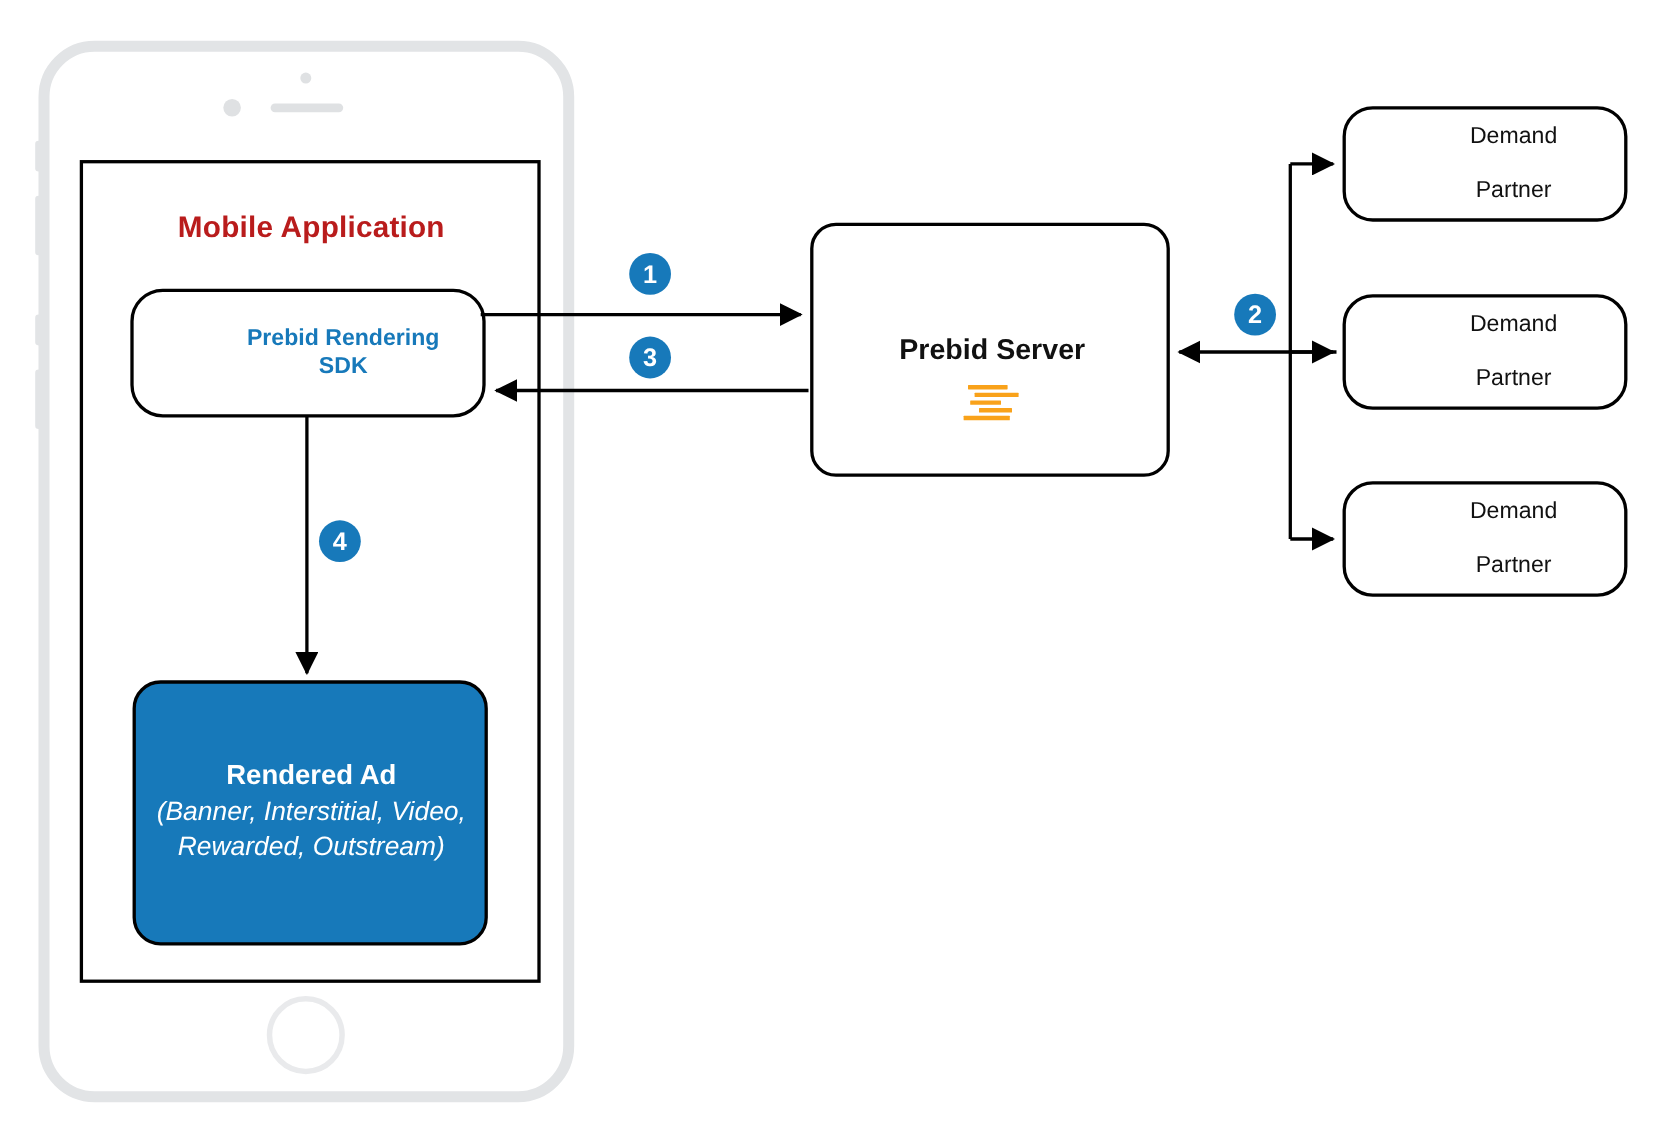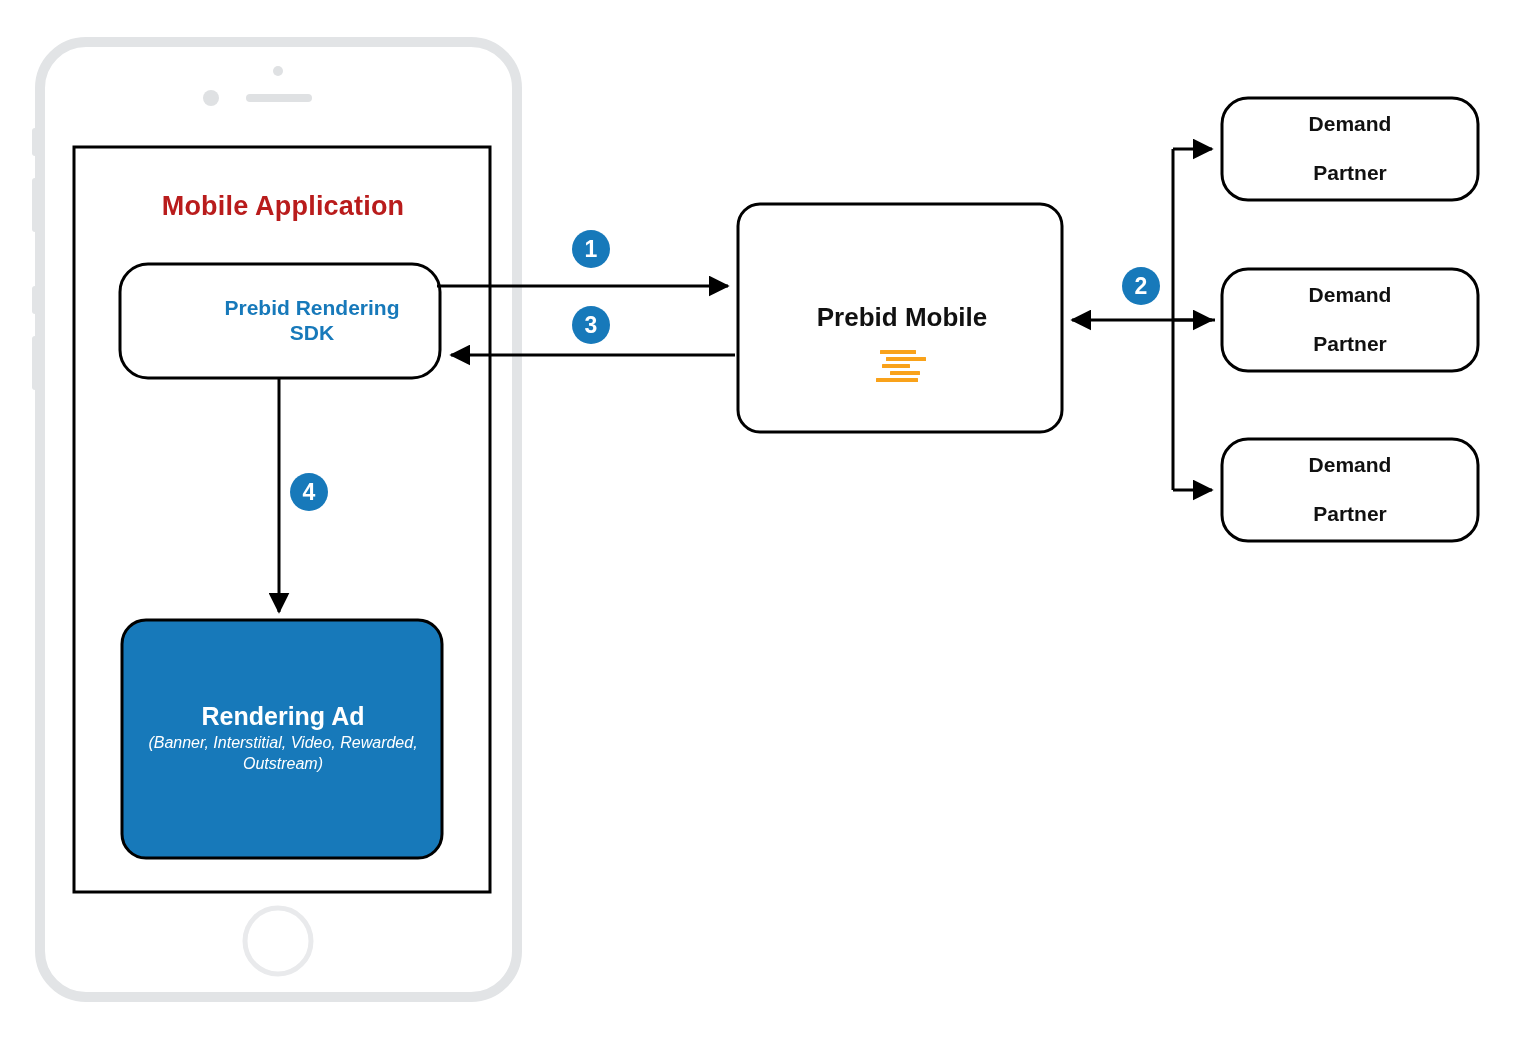--- a/index.html
+++ b/index.html
@@ -49,26 +49,27 @@
     font-size: 26px; font-weight: bold; color: #111111;
   }
   .lbl-rendered-ad {
     left: 126px; top: 686px; width: 314px; height: 104px;
     flex-direction: column; color: #ffffff;
   }
   .lbl-rendered-ad .ra-title {
     font-size: 25px; font-weight: bold; margin-bottom: 2px;
   }
   .lbl-rendered-ad .ra-sub {
-    font-size: 16px; font-style: italic; font-weight: normal; line-height: 1.3;
+    font-size: 24px; font-style: italic; font-weight: normal; line-height: 1.3;
   }
   .lbl-partner {
     width: 256px; height: 74px;
-    font-size: 21px; font-weight: bold; color: #111111;
+    font-size: 21px; font-weight: normal; color: #111111;
     flex-direction: column;
+    margin-left: 26px;
   }
   .lbl-partner span { display: block; }
   .p1 { left: 1222px; top: 112px; }
   .p2 { left: 1222px; top: 283px; }
   .p3 { left: 1222px; top: 453px; }
 
   
   .badge {
     position: absolute;
     width: 38px; height: 38px;
@@ -172,32 +173,32 @@
 
   <div class="tbox lbl-mobile-app">Mobile Application</div>
 
   <div class="tbox lbl-sdk">
     <div>
       <span>Prebid Rendering</span><br>
       <span>SDK</span>
     </div>
   </div>
 
-  <div class="tbox lbl-prebid-server">Prebid Mobile</div>
+  <div class="tbox lbl-prebid-server">Prebid Server</div>
 
   <div class="prebid-logo">
     <i></i>
       <i></i>
       <i></i>
       <i></i>
       <i></i>
   </div>
 
   <div class="tbox lbl-rendered-ad">
-    <div class="ra-title">Rendering Ad</div>
+    <div class="ra-title">Rendered Ad</div>
     <div class="ra-sub">(Banner, Interstitial, Video, Rewarded, Outstream)</div>
   </div>
 
   <div class="tbox lbl-partner p1">
     <div>
       <span>Demand</span><br>
       <span>Partner</span>
     </div>
   </div>
 

